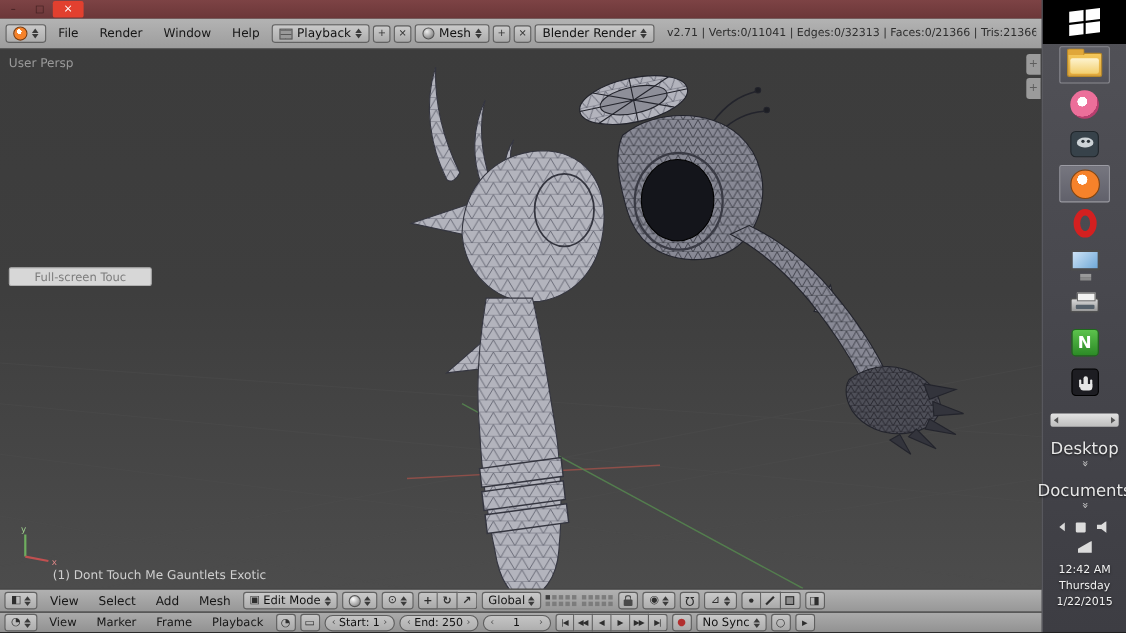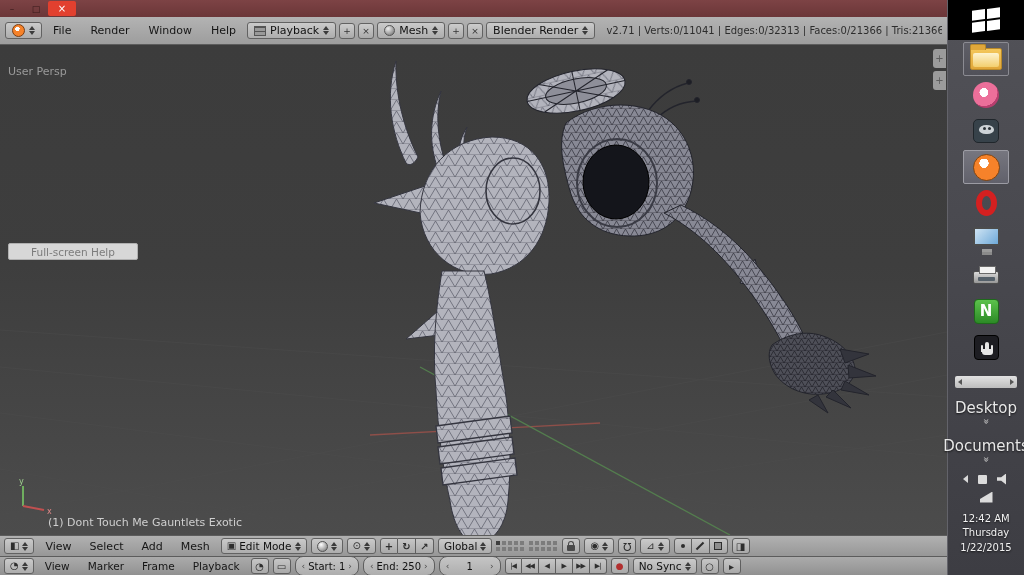--- a/index.html
+++ b/index.html
@@ -25,21 +25,21 @@
   .round-btn { width:16px; height:16px; border-radius:3px; background:linear-gradient(#cccccc,#aaaaaa); border:1px solid #626262; display:inline-flex; align-items:center; justify-content:center; font-size:9px; color:#333; flex:none; }
   .blender-logo-sm { width:13px; height:13px; border-radius:50%; background:radial-gradient(circle at 40% 34%, #ffffff 0 22%, #f6822a 23% 100%); border:1px solid #7a3c10; }
   .grid-icon { width:12px; height:10px; background:linear-gradient(#888,#888); background-size:5px 4px; background-repeat:repeat; border:1px solid #555;
                background-image:repeating-linear-gradient(0deg,#999 0 3px,#555 3px 4px), repeating-linear-gradient(90deg,transparent 0 4px,#555 4px 5px); }
   .scene-icon { width:11px; height:11px; border-radius:50%; background:radial-gradient(circle at 35% 30%, #eee, #8a8a8a 75%); border:1px solid #555; }
   .stats { margin-left:8px; font-size:10px; color:#2d2d2d; white-space:nowrap; overflow:hidden; flex:1; }
 
   
   .viewport { flex:1; position:relative; background:linear-gradient(180deg,#3c3c3c 0%, #3e3e3e 45%, #4c4c4c 100%); overflow:hidden; }
   .scene { position:absolute; left:0; top:0; }
-  .view-label { position:absolute; left:8px; top:20px; color:#9a9a9a; font-size:11px; }
+  .view-label { position:absolute; left:8px; top:6px; color:#9a9a9a; font-size:11px; }
   .snip-box { position:absolute; left:8px; top:198px; width:130px; height:17px; background:#d7d7d7; border:1px solid #b0b0b0; border-radius:2px; color:#7c7c7c; font-size:10.5px; display:flex; align-items:center; justify-content:center; }
   .object-label { position:absolute; left:48px; bottom:6px; color:#cfcfcf; font-size:11px; }
   .axis-gizmo { position:absolute; left:10px; bottom:18px; }
   .corner-tab { position:absolute; right:1px; width:13px; height:19px; background:#9b9b9b; border-radius:3px 0 0 3px; display:flex; align-items:center; justify-content:center; }
   .corner-tab::before { content:"+"; color:#5d5d5d; font-size:10px; }
   .corner-tab.t1 { top:4px; } .corner-tab.t2 { top:26px; }
 
   
   .vheader { height:21px; background:linear-gradient(#b1b1b1,#979797); border-top:1px solid #5c5c5c; display:flex; align-items:center; gap:4px; padding:0 4px; white-space:nowrap; overflow:hidden; }
   .vheader .menu { padding:0 7px; font-size:11px; color:#161616; }
@@ -57,21 +57,21 @@
   .layer-dots { position:relative; width:29px; height:11px; display:inline-block; flex:none; }
   .layer-dots::before { content:""; position:absolute; left:0; top:0; width:4px; height:4px; background:#7c7c7c;
     box-shadow:6px 0 0 #7c7c7c,12px 0 0 #7c7c7c,18px 0 0 #7c7c7c,24px 0 0 #7c7c7c,0 6px 0 #7c7c7c,6px 6px 0 #7c7c7c,12px 6px 0 #7c7c7c,18px 6px 0 #7c7c7c,24px 6px 0 #7c7c7c; }
   .layer-dots.g1::before { background:#3e3e3e; }
   .lock-icon { position:relative; width:8px; height:6px; background:#4a4a4a; border-radius:1px; display:inline-block; margin-top:3px; }
   .lock-icon::before { content:""; position:absolute; left:1px; top:-4px; width:4px; height:4px; border:1.5px solid #4a4a4a; border-bottom:none; border-radius:3px 3px 0 0; }
   .tgl i { display:block; }
   i.vtx { width:4px; height:4px; background:#2e2e2e; border-radius:50%; }
   i.edg { width:10px; height:0; border-top:2px solid #2e2e2e; transform:rotate(-45deg); }
   i.fac { width:8px; height:8px; background:#8e8e8e; border:1px solid #2e2e2e; }
-  .numfield { display:inline-flex; align-items:center; height:20px; background:linear-gradient(#c5c5c5,#aeaeae); border:1px solid #5e5e5e; border-radius:8px; padding:0 6px; gap:3px; font-size:10px; color:#111; flex:none; }
+  .numfield { display:inline-flex; align-items:center; height:15px; background:linear-gradient(#c5c5c5,#aeaeae); border:1px solid #5e5e5e; border-radius:8px; padding:0 6px; gap:3px; font-size:10px; color:#111; flex:none; }
   .numfield::before { content:"‹"; color:#4d4d4d; font-size:9px; }
   .numfield::after  { content:"›"; color:#4d4d4d; font-size:9px; }
   .numfield.frame { width:62px; justify-content:space-between; }
   .tgl.pb { font-size:7px; letter-spacing:-1px; width:17px; }
   .tgl.rec { color:#b22f2f; font-size:9px; }
 
   
   .sidebar { position:absolute; right:0; top:0; width:77px; height:575px; background:linear-gradient(180deg,#525258 0%, #46464c 55%, #3d3d43 100%); border-left:1px solid #63636a; display:flex; flex-direction:column; align-items:center; }
   .start-btn { width:77px; height:40px; background:#000; display:flex; align-items:center; justify-content:center; flex:none; }
   .win-logo { width:28px; height:22px; display:grid; grid-template-columns:1fr 1fr; grid-template-rows:1fr 1fr; gap:2px; transform:skewY(-7deg); }
@@ -216,21 +216,21 @@
             <path d="M840 304 L869 309 L845 318 Z"></path>
             <path d="M848 320 L876 331 L849 333 Z"></path>
             <path d="M845 336 L869 350 L841 345 Z"></path>
             <path d="M833 345 L851 363 L826 352 Z"></path>
             <path d="M818 350 L828 368 L809 355 Z"></path>
           </g>
         </g>
       </svg>
 
       <span class="view-label">User Persp</span>
-      <div class="snip-box">Full-screen Help</div>
+      <div class="snip-box">Full-screen Touc</div>
 
       <svg class="axis-gizmo" width="44" height="40" viewBox="0 0 44 40">
         <line x1="13" y1="29" x2="13" y2="9" stroke="#6fae5f" stroke-width="2"></line>
         <text x="9" y="7" fill="#9fcf8f" font-size="8">y</text>
         <line x1="13" y1="29" x2="34" y2="33" stroke="#c05050" stroke-width="2"></line>
         <text x="37" y="37" fill="#e08888" font-size="8">x</text>
       </svg>
 
       <span class="object-label">(1) Dont Touch Me Gauntlets Exotic</span>
       <div class="corner-tab t1"></div>

